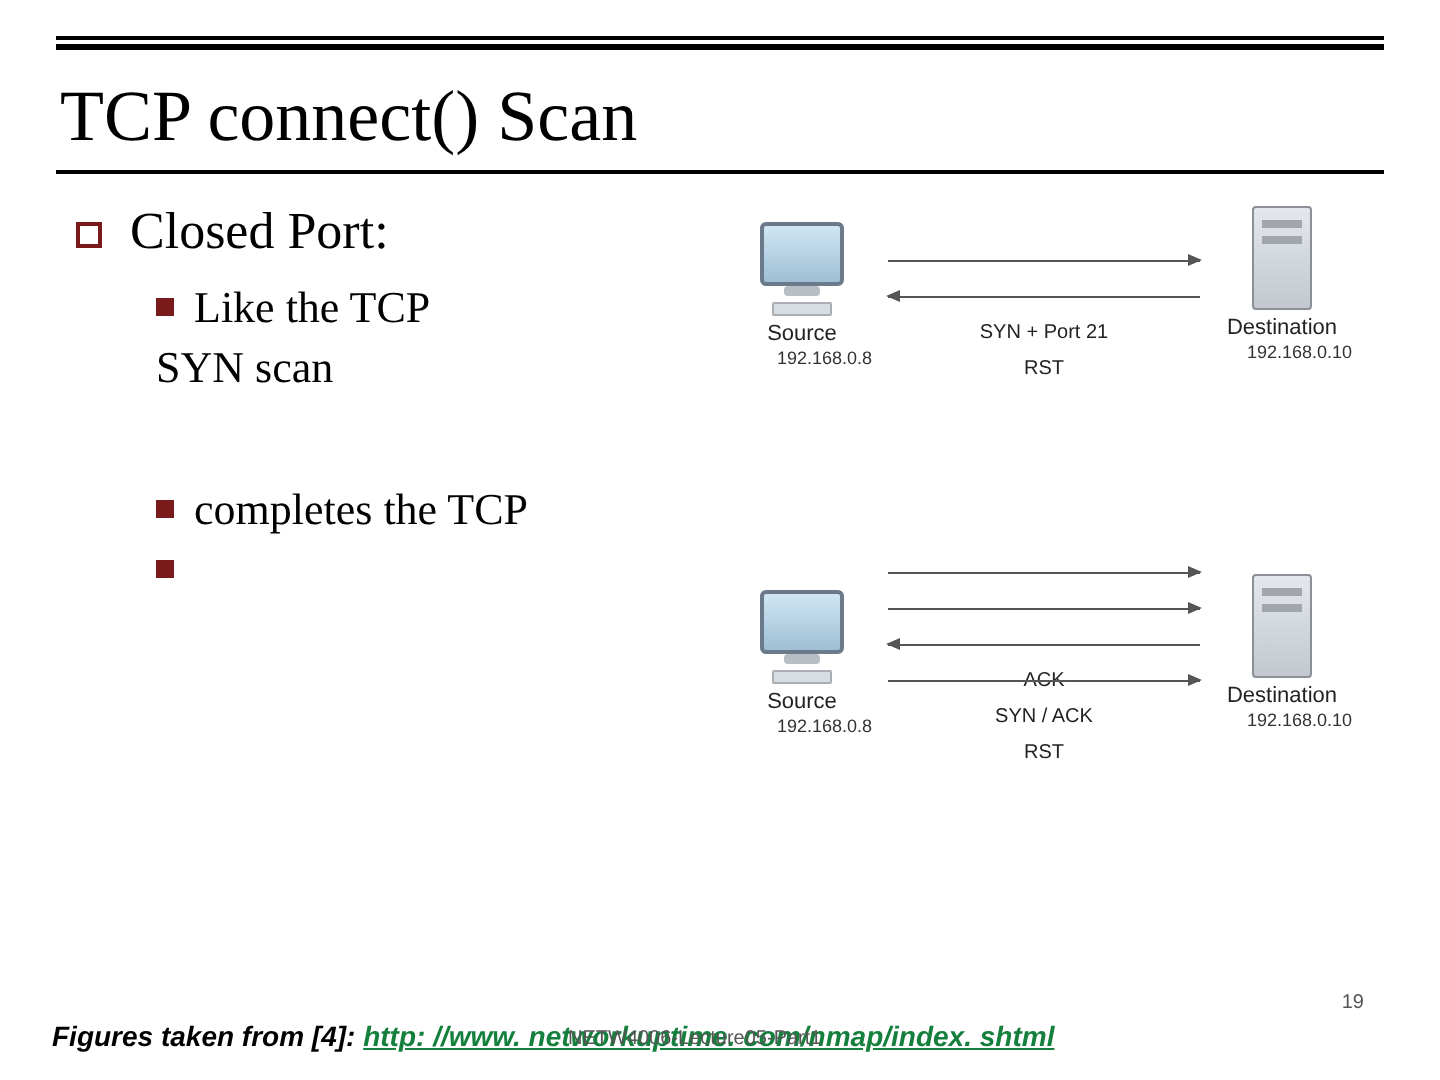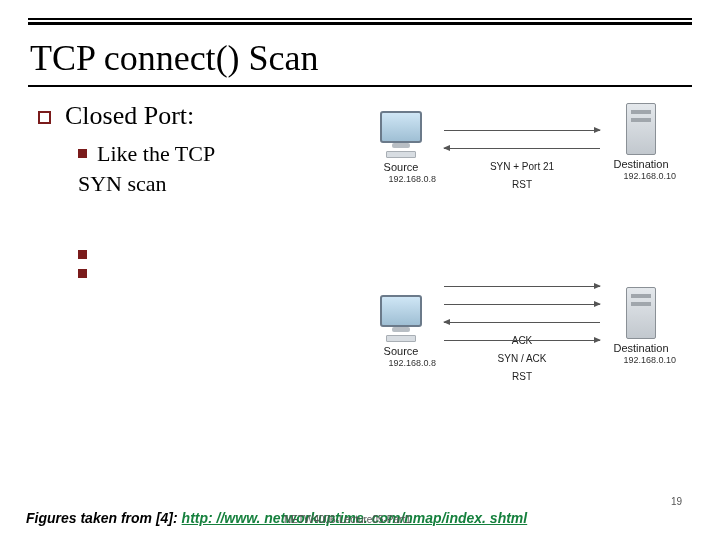--- a/index.html
+++ b/index.html
@@ -207,20 +207,21 @@
           <span class="btext">Like the TCP</span>
         </div>
         <div class="cont-line">SYN scan</div>
       </div>
     </div>
 
     <div class="section">
       <div class="bullets">
         <div class="brow">
           <span class="sq-fill"></span>
+          <span class="btext">completes the TCP</span>
         </div>
         <div class="brow">
           <span class="sq-fill"></span>
         </div>
       </div>
     </div>
 
   </div>
 
   <div class="fig-col">

